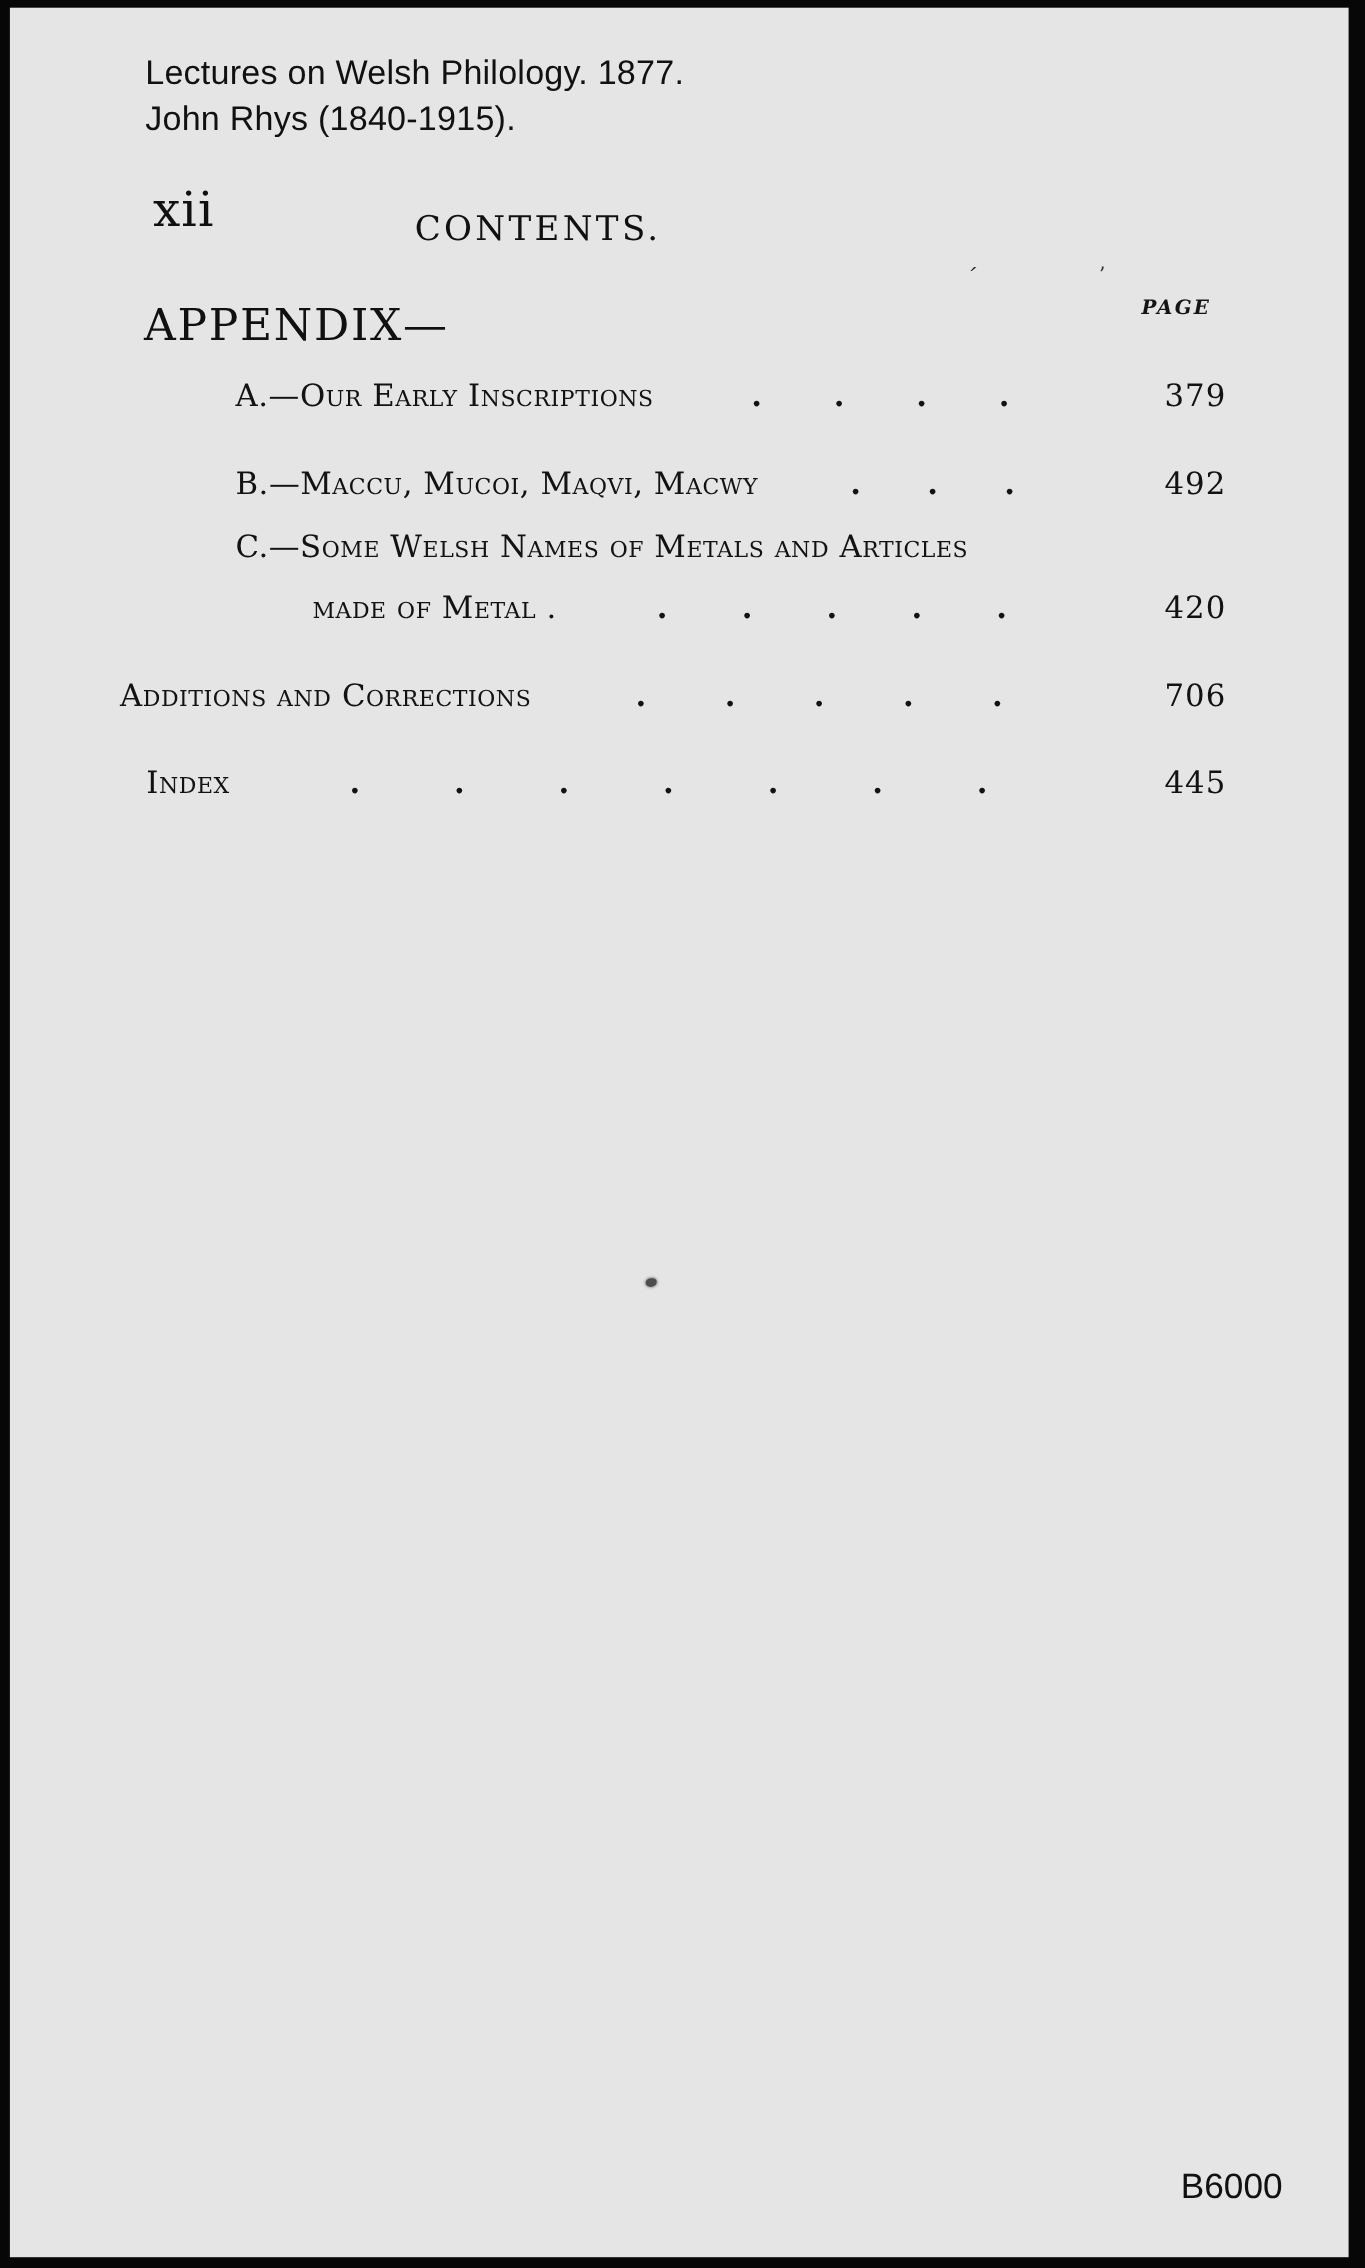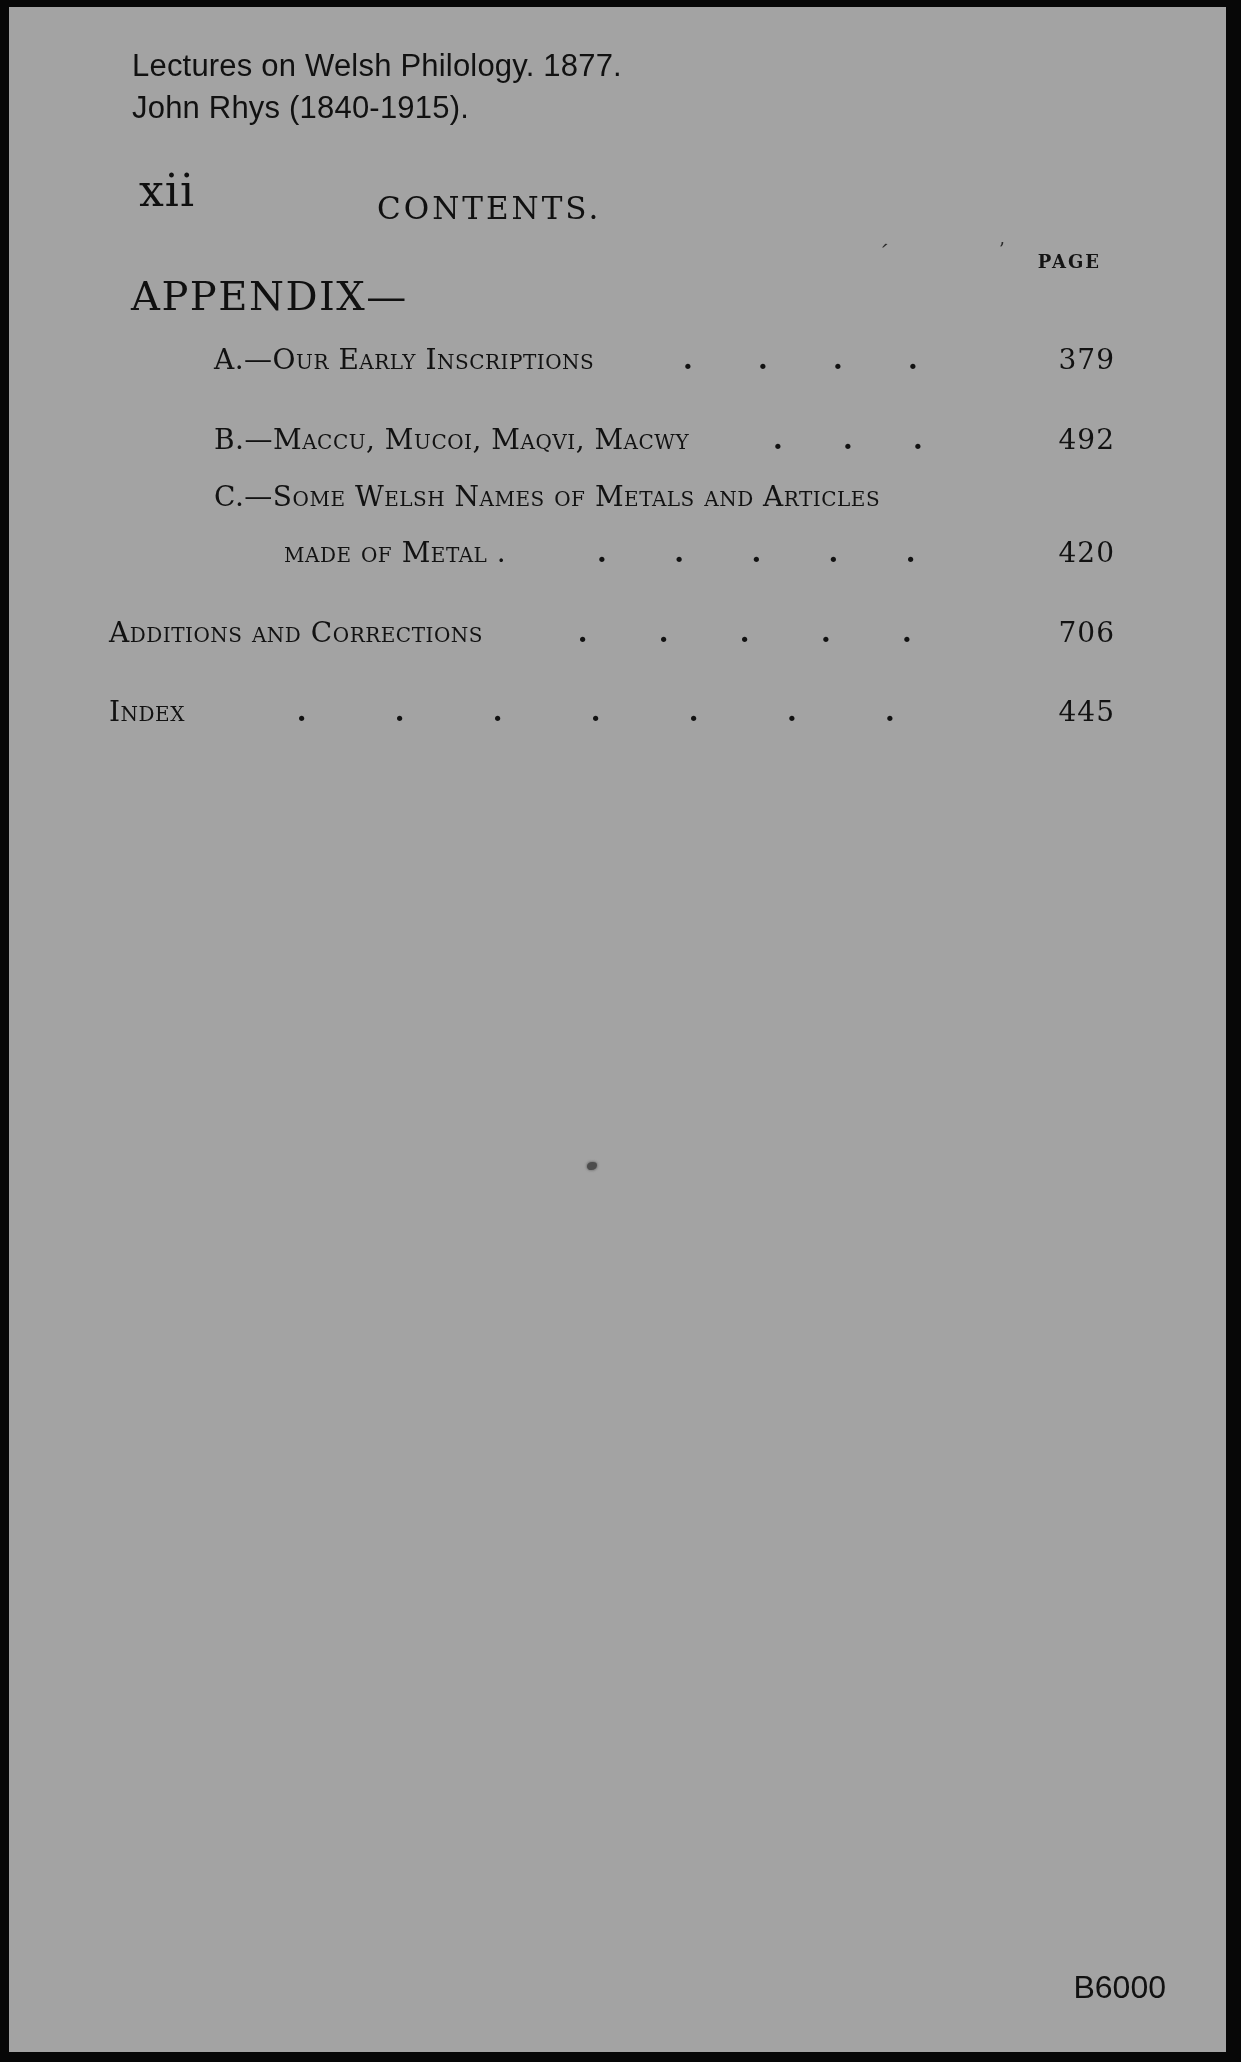--- a/index.html
+++ b/index.html
@@ -11,21 +11,21 @@
     position: relative;
     width: 1241px;
     height: 2062px;
     background: #070707;           
     overflow: hidden;
     margin: 0 auto;
   }
   .page {
     position: absolute;
     top: 7px; left: 9px; right: 15px; bottom: 10px;
-    background: #a3a3a3;           
+    background: #e5e5e5;           
     color: #161616;
   }
 
   
   .scan-header {
     position: absolute;
     left: 123px; top: 38px;
     font-family: "Liberation Sans", sans-serif;
     font-size: 31px;
     line-height: 42px;
@@ -45,25 +45,26 @@
     position: absolute;
     left: 368px; top: 183px;
     font-size: 31px;
     letter-spacing: 3px;
     color: #101010;
   }
 
   
   .page-col-head {
     position: absolute;
-    right: 125px; top: 244px;
+    right: 125px; top: 262px;
     font-size: 18px;
     font-weight: bold;
     letter-spacing: 2px;
     color: #141414;
+    font-style: italic;
   }
   .artifact {
     position: absolute;
     color: #2a2a2a;
     font-size: 22px;
     line-height: 22px;
   }
   .artifact-slash { left: 868px; top: 236px; transform: rotate(8deg); }
   .artifact-tick  { left: 990px; top: 232px; font-size: 18px; }
 
@@ -86,21 +87,21 @@
     font-variant: small-caps;
     letter-spacing: 0.5px;
     color: #121212;
     white-space: nowrap;
   }
   .row-a     { top: 336px; }
   .row-b     { top: 416px; }
   .row-c1    { top: 473px; }
   .row-c2    { top: 529px; }
   .row-add   { top: 609px; }
-  .row-index { top: 688px; }
+  .row-index { top: 688px; padding-left: 24px; }
 
   .indent-entry  { margin-left: 205px; }  
   .indent-runover{ margin-left: 275px; }  
   .indent-flush  { margin-left: 100px; }  
 
   .toc-label { flex: none; }
   .leader {
     flex: 1;
     display: flex;
     justify-content: space-evenly;

